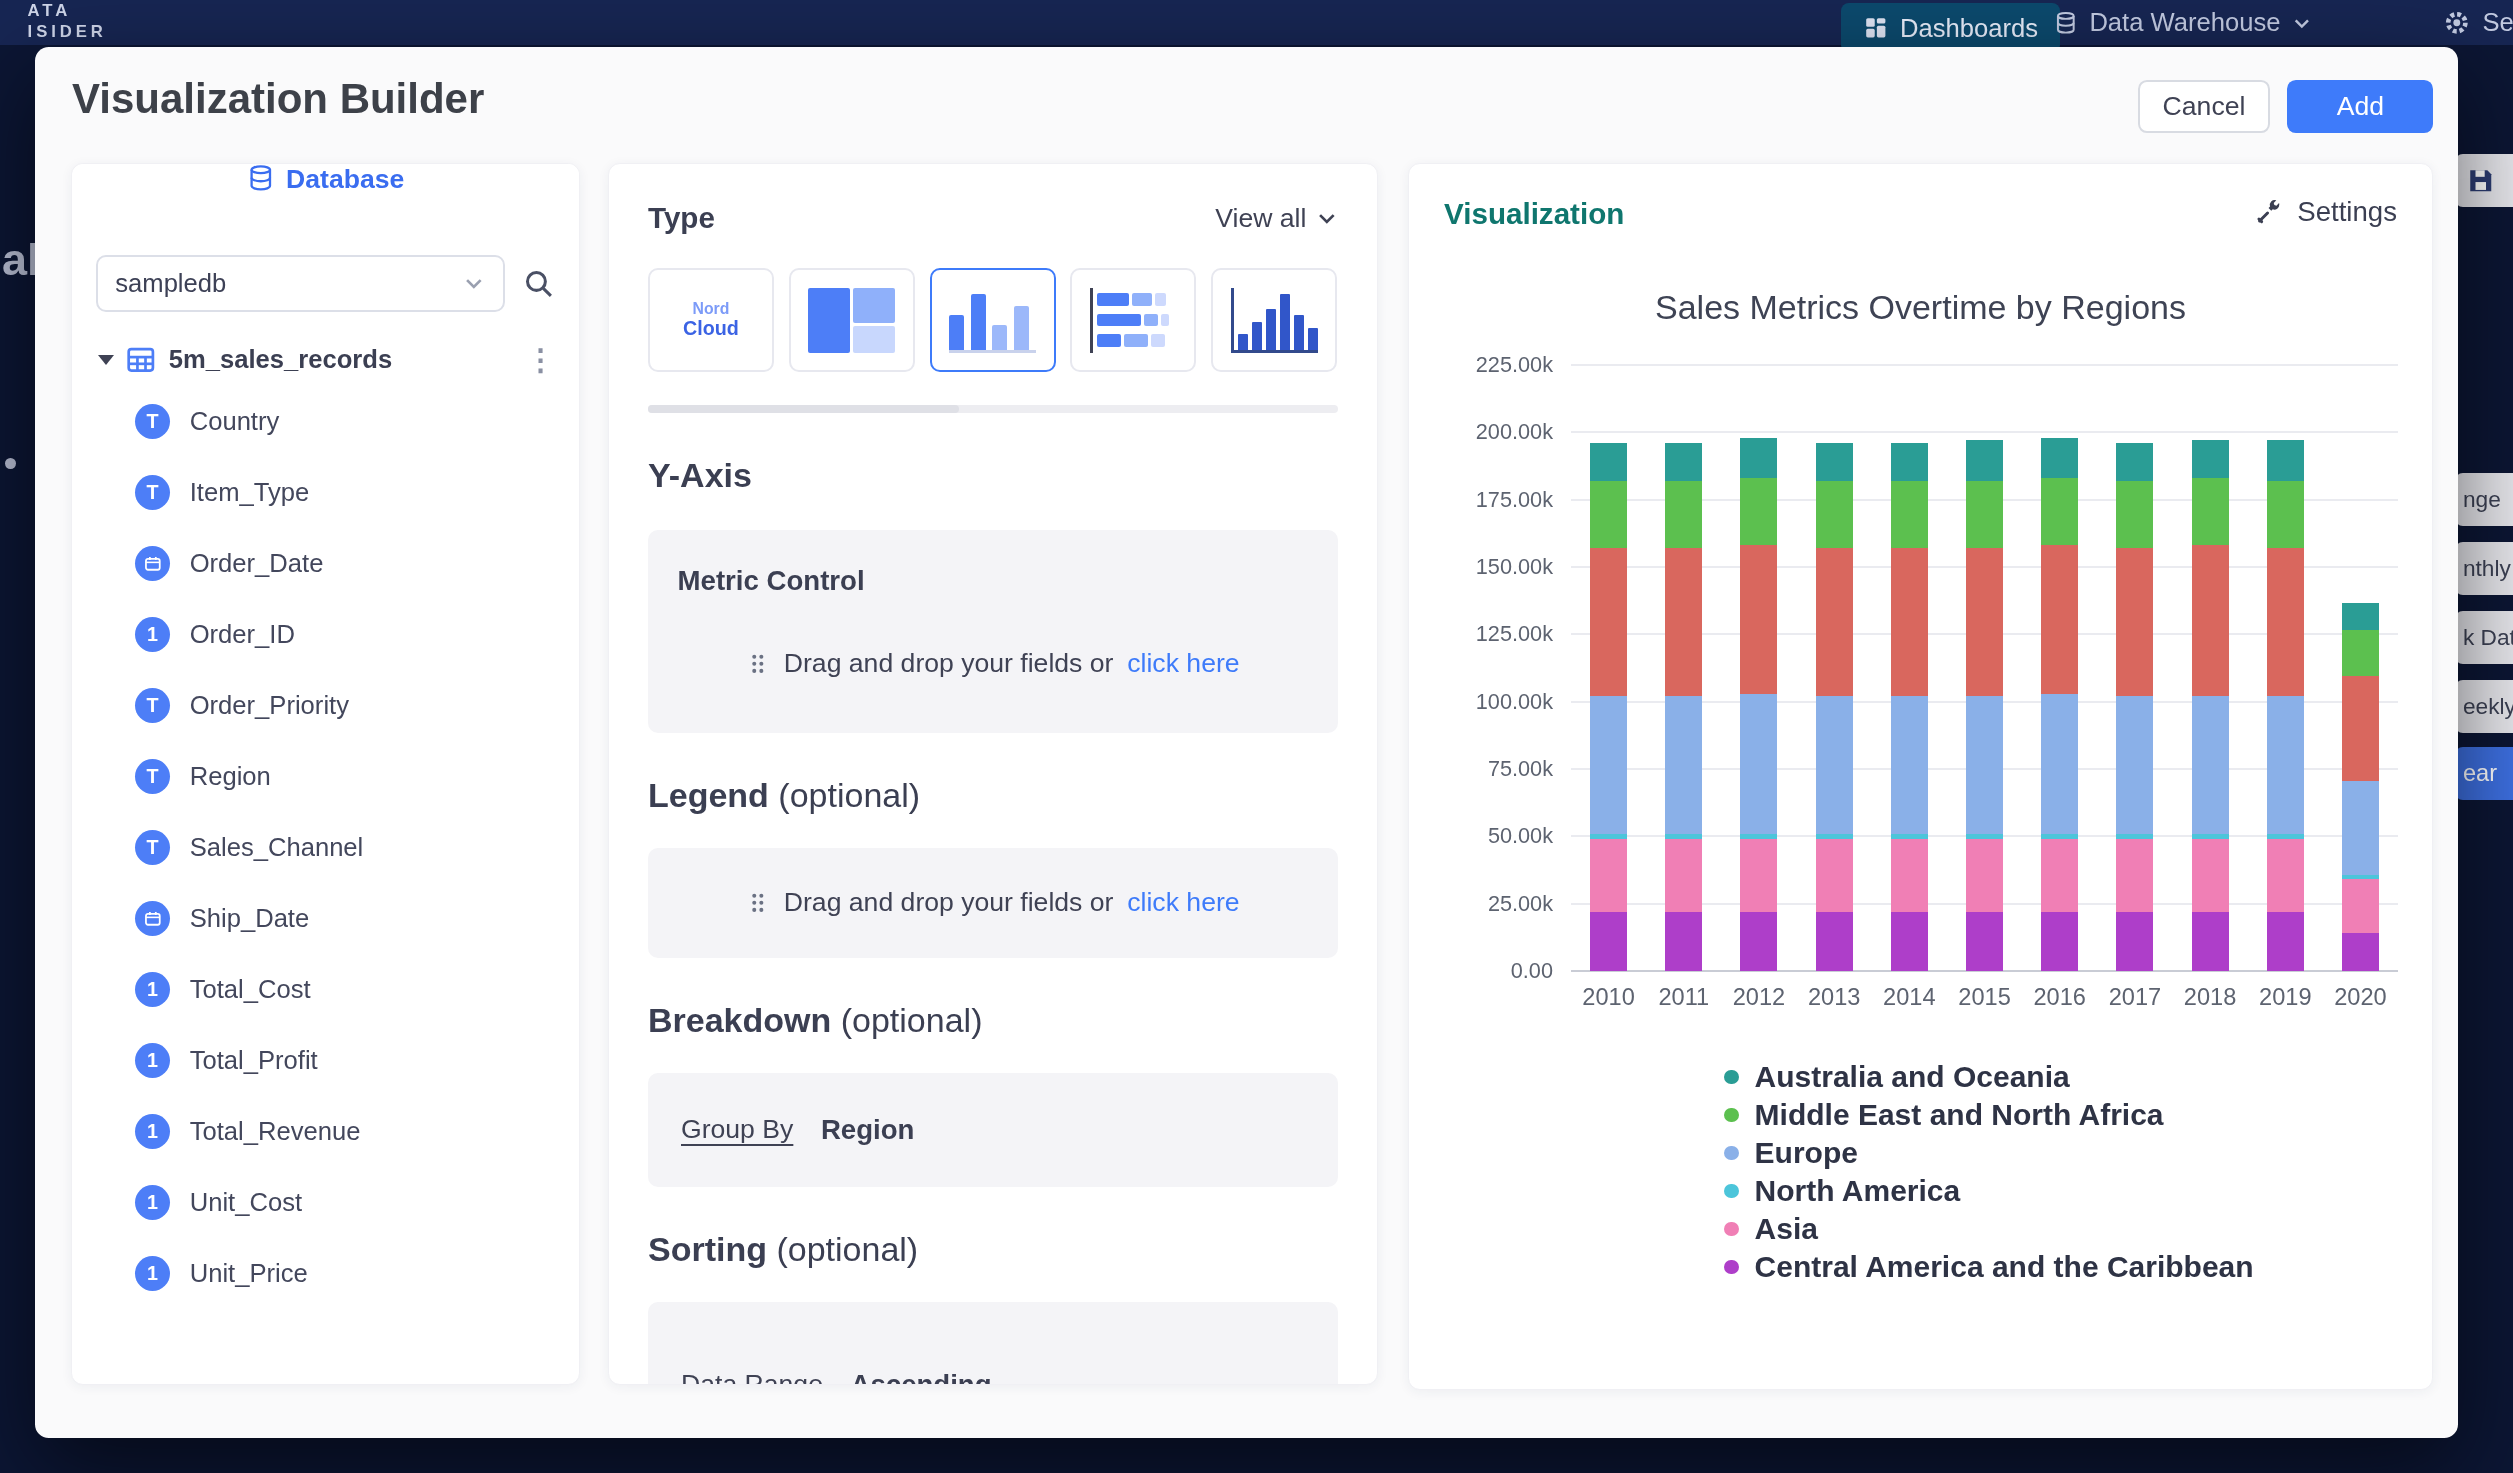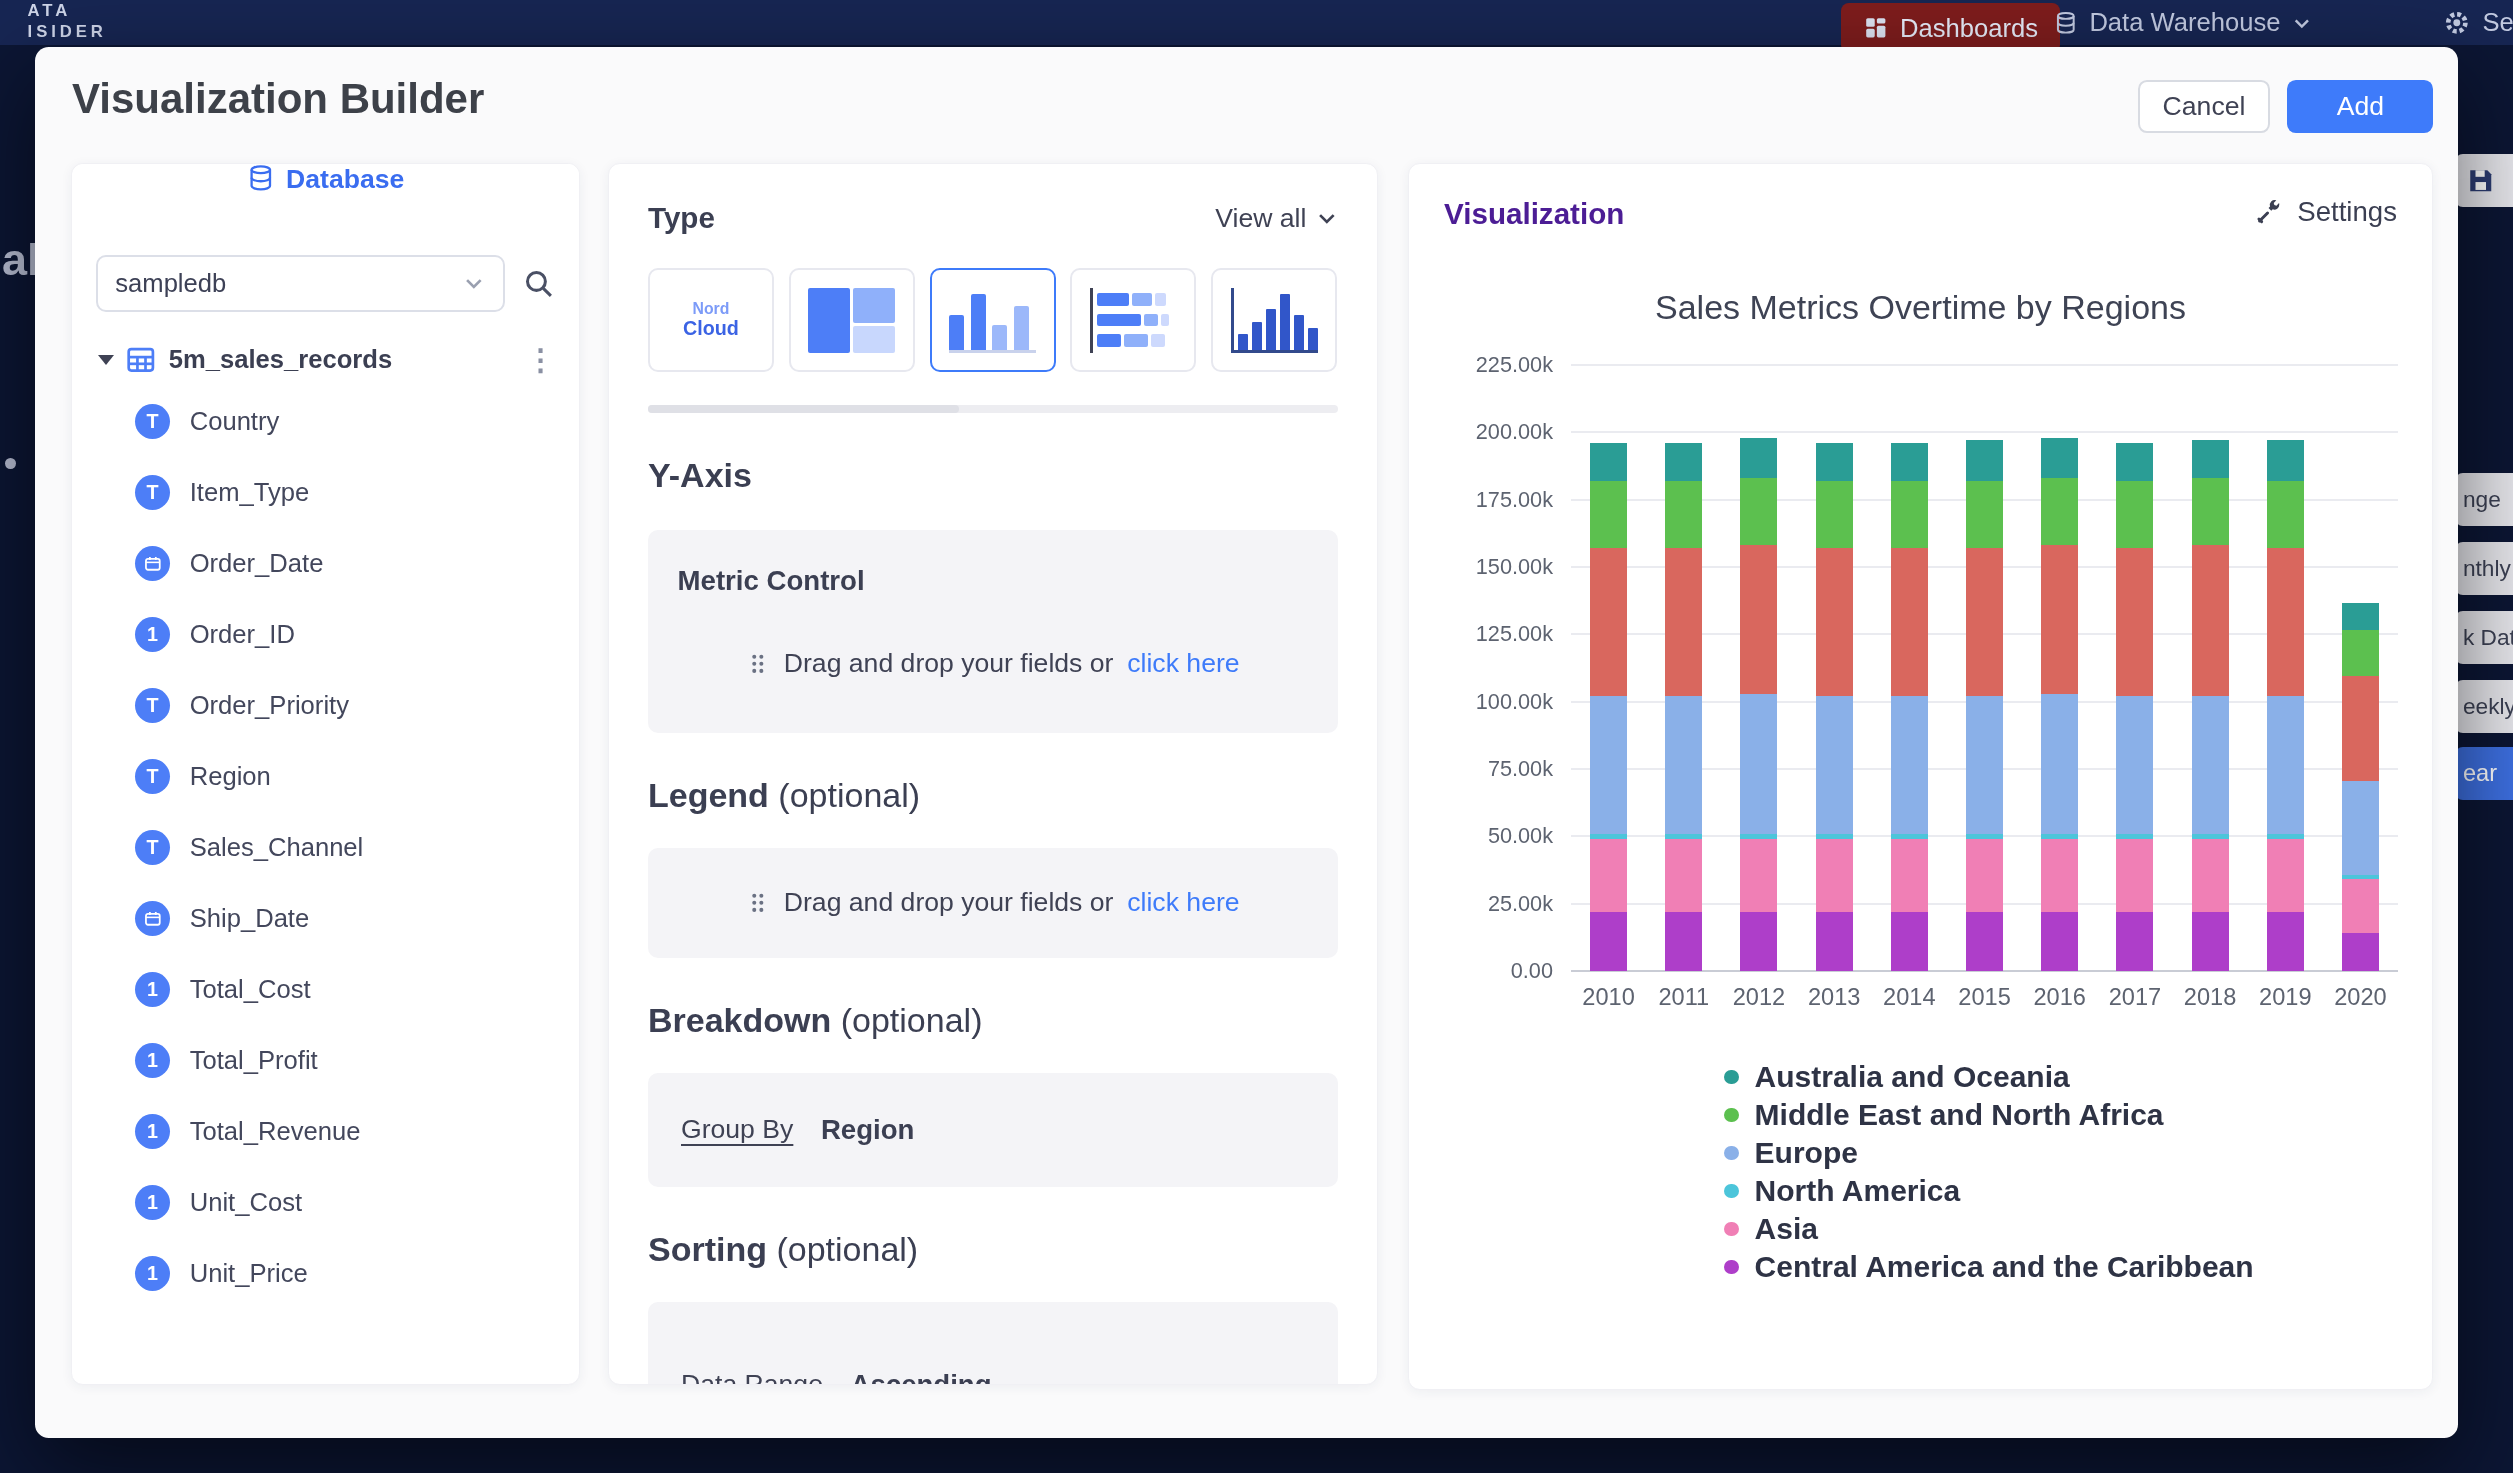--- a/index.html
+++ b/index.html
@@ -3,21 +3,21 @@
 <meta charset="utf-8">
 <style>
   * { margin:0; padding:0; box-sizing:border-box; }
   body { font-family:"Liberation Sans", sans-serif; }
   .screen { position:relative; width:2514px; height:1474px; background:#0c1634; overflow:hidden; }
 
   
   .nav { position:absolute; top:0; left:0; right:0; height:45px; background:#172653; }
   .logo { position:absolute; left:27.6px; top:1px; color:#cfd6ea; font-weight:700; font-size:16.7px; line-height:20.7px; letter-spacing:3.9px; }
   .nav-item { position:absolute; top:0; height:45px; display:flex; align-items:center; gap:11.8px; color:#c3cbe2; font-size:25.6px; white-space:nowrap; }
-  .nav-item.active { top:3px; height:50px; background:#7f1d1d; border-radius:7.9px; padding:0 21.7px; color:#e9eefb; }
+  .nav-item.active { top:3px; height:50px; background:#0c4a6e; border-radius:7.9px; padding:0 21.7px; color:#e9eefb; }
   .bg-heading { position:absolute; left:2px; top:234px; font-size:45px; font-weight:600; color:#b9bfd4; }
   .bg-dot { position:absolute; left:4.9px; top:458px; width:10.8px; height:10.8px; border-radius:50%; background:#b7bdd2; }
   .frag { position:absolute; left:2455px; width:118px; height:53px; background:#e6e6eb; border-radius:7.9px; display:flex; align-items:center; padding-left:7.9px; font-size:22.7px; color:#3c4154; white-space:nowrap; }
   .frag.blue { background:#3d6fe0; color:#fff; font-size:23.6px; }
   .frag.chip-save { width:69px; justify-content:flex-start; padding-left:9.9px; }
 
   
   .modal { position:absolute; left:35px; top:47px; width:2423px; height:1391px; background:#fafafb; border-radius:13.8px; box-shadow:0 29.6px 89px rgba(0,0,0,.55); }
   .modal-title { position:absolute; left:37px; top:27.6px; font-size:42px; font-weight:600; color:#3d4149; }
   .btn { position:absolute; top:33px; height:53px; display:flex; align-items:center; justify-content:center; font-size:26.6px; border-radius:8.9px; cursor:pointer; }
@@ -77,21 +77,21 @@
   .metric-box .drop-line { margin-top:51px; }
   .drop-link { color:#3e7bfa; }
   .legend-box { margin-top:33px; height:110px; display:flex; align-items:center; justify-content:center; }
   .bd-box { margin-top:33px; height:114px; display:flex; align-items:center; gap:27.6px; padding:0 33px; cursor:pointer; }
   .under-label { font-size:26.6px; color:#3f4254; text-decoration:underline; text-underline-offset:5.9px; }
   .bold-val { font-size:27.6px; font-weight:700; color:#3b3f52; }
   .sort-box { margin-top:33px; height:128px; display:flex; align-items:flex-start; gap:27.6px; padding:67px 33px 0 33px; cursor:pointer; }
 
   
   .vp-inner { position:relative; height:100%; }
-  .vp-title { position:absolute; left:35px; top:33px; font-size:29.6px; font-weight:700; color:#4c1d95;text-align:right; }
+  .vp-title { position:absolute; left:35px; top:33px; font-size:29.6px; font-weight:700; color:#0f766e;text-align:right; }
   .vp-settings { position:absolute; right:35px; top:31.5px; display:flex; align-items:center; gap:13.8px; font-size:27.6px; color:#3b3f52; cursor:pointer; }
   .chart-title { position:absolute; left:0; right:0; top:124px; text-align:center; font-size:34px; font-weight:500; color:#3e4354; }
   .chart-plot { position:absolute; left:162px; top:201px; width:827px; height:606px; }
   .gridline { position:absolute; left:0; right:0; height:2px; background:#eaebf0; }
   .gridline.zero { background:#c9ccd5; }
   .chart-ylabels { position:absolute; left:0; top:201px; width:144px; height:606px; }
   .ytick { position:absolute; right:0; transform:translateY(50%); font-size:21.7px; color:#5d6370; }
   .chart-bars { position:absolute; left:0; top:0; width:100%; height:100%; display:flex; }
   .slot { flex:1; display:flex; justify-content:center; align-items:flex-end; height:100%; }
   .bar-col { width:37px; height:100%; display:flex; flex-direction:column; justify-content:flex-end; }

